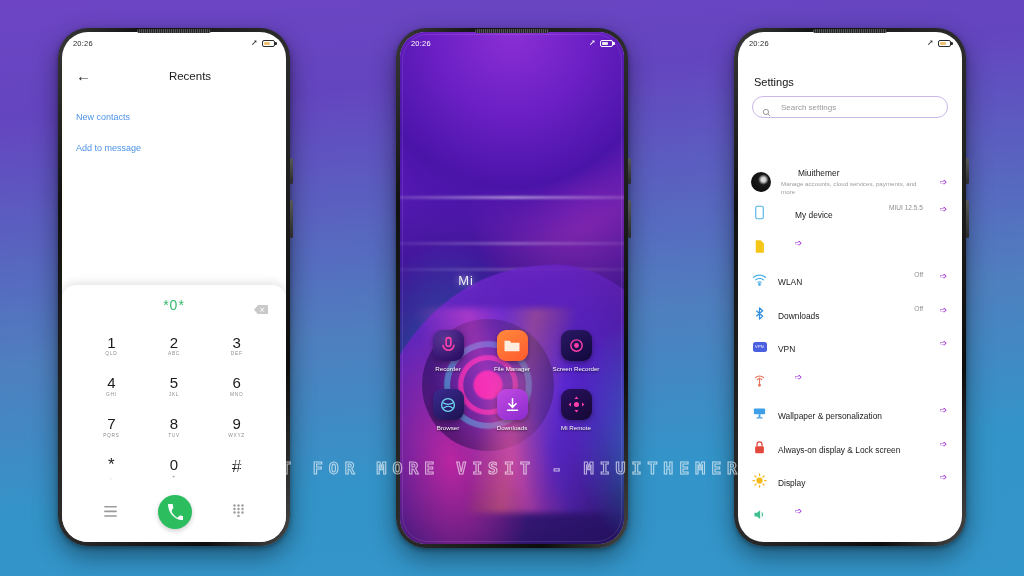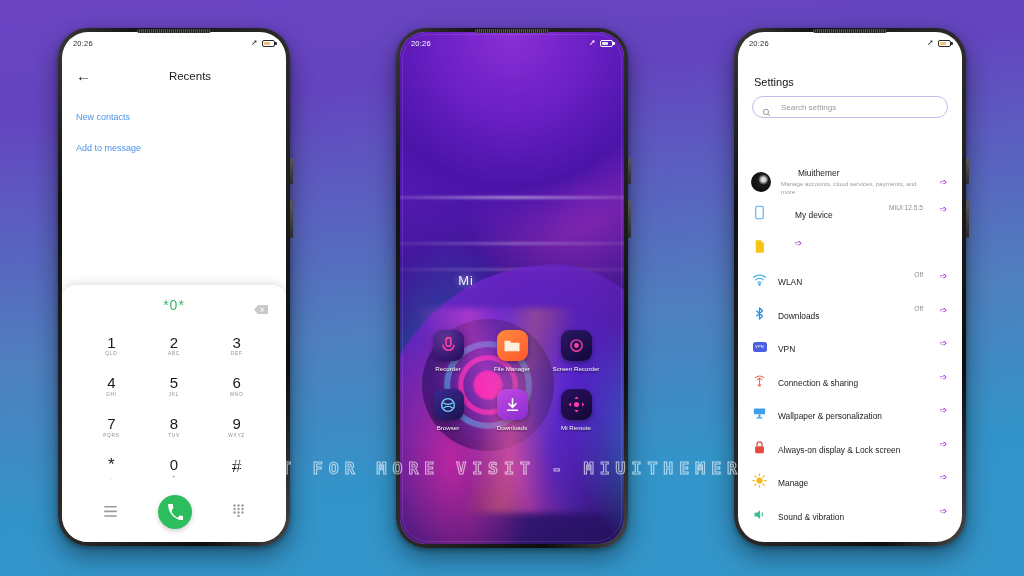--- a/index.html
+++ b/index.html
@@ -525,21 +525,20 @@
         <span class="arrow-purple">➩</span>
       </div>
 
       <div class="set-row">
         <span class="si">
           <svg viewBox="0 0 24 24" fill="none" stroke="#e8735a" stroke-width="1.8" stroke-linecap="round">
               <path d="M12 17v-9M8.5 10.5a5 5 0 017 0M5.5 7.5a9 9 0 0113 0"></path>
               <circle cx="12" cy="19.5" r="1.4" fill="#e8735a"></circle>
             </svg>
         </span>
-        <span class="set-txt"><span class="set-label">Connection &amp; sharing</span></span>
         <span class="set-val"></span>
         <span class="arrow-purple">➩</span>
       </div>
 
       <div class="set-row">
         <span class="si">
           <svg viewBox="0 0 24 24" fill="#3f9ee8">
               <rect x="3" y="4" width="18" height="9" rx="1.6"></rect>
               <rect x="10.5" y="13" width="3" height="5" rx="1"></rect>
               <rect x="7" y="18" width="10" height="2" rx="1"></rect>
@@ -562,33 +561,32 @@
         <span class="arrow-purple">➩</span>
       </div>
 
       <div class="set-row">
         <span class="si">
           <svg viewBox="0 0 24 24" fill="none" stroke="#f5b81a" stroke-width="2" stroke-linecap="round">
               <circle cx="12" cy="12" r="4" fill="#f5b81a"></circle>
               <path d="M12 1.5v2.5M12 20v2.5M1.5 12H4M20 12h2.5M4.6 4.6l1.8 1.8M17.6 17.6l1.8 1.8M19.4 4.6l-1.8 1.8M6.4 17.6l-1.8 1.8"></path>
             </svg>
         </span>
-        <span class="set-txt"><span class="set-label">Manage</span></span>
+        <span class="set-txt"><span class="set-label">Display</span></span>
         <span class="set-val"></span>
         <span class="arrow-purple">➩</span>
       </div>
 
       <div class="set-row">
         <span class="si">
           <svg viewBox="0 0 24 24" fill="#3fbf8f">
               <path d="M4 9h4l5-4v14l-5-4H4z"></path>
               <path d="M16 9.5a4 4 0 010 5" fill="none" stroke="#3fbf8f" stroke-width="1.8" stroke-linecap="round"></path>
             </svg>
         </span>
-        <span class="set-txt"><span class="set-label">Sound &amp; vibration</span></span>
         <span class="set-val"></span>
         <span class="arrow-purple">➩</span>
       </div>
 
     </div>
   </div>
 </div>
 
 <div class="watermark">VISIT FOR MORE VISIT - MIUITHEMER.COM</div>
 

